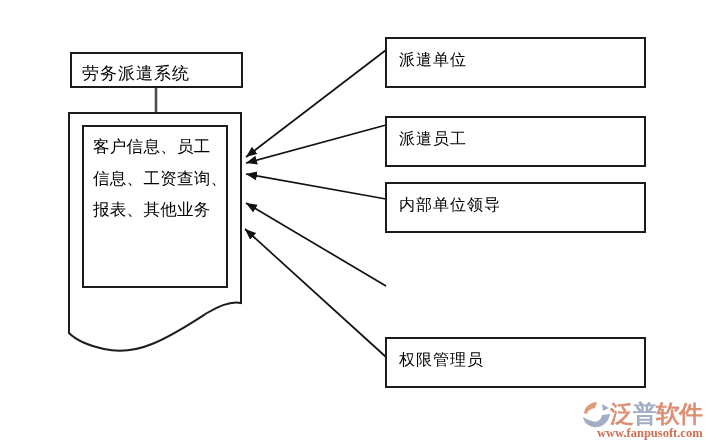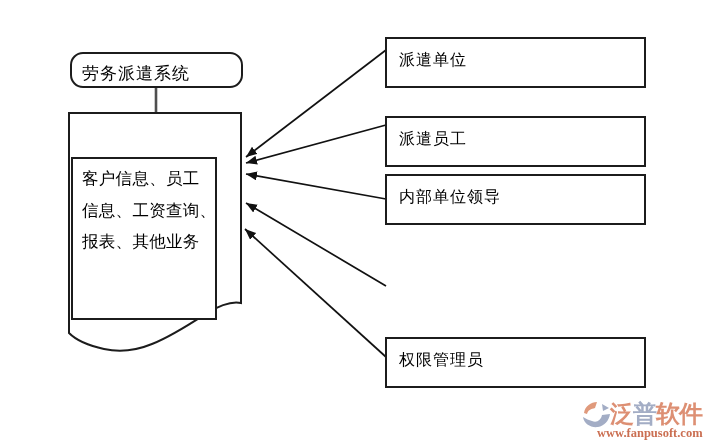--- a/index.html
+++ b/index.html
@@ -7,35 +7,35 @@
     position:relative;width:714px;height:446px;background:#fff;
     font-family:"Liberation Serif","DejaVu Serif",serif;overflow:hidden;
   }
   svg.underlay{position:absolute;left:0;top:0;z-index:1;}
   .box{
     position:absolute;box-sizing:border-box;background:#fff;
     border:2px solid #1c1c1c;color:#000;z-index:2;
   }
   .system-box{
     left:70px;top:52px;width:173px;height:36px;
-    font-size:17px;padding:8px 0 0 10px;letter-spacing:1px;border-radius:13px;
+    font-size:17px;padding:8px 0 0 10px;letter-spacing:1px;
   }
   .actor-box{
     left:385px;width:261px;height:51px;
     font-size:16px;padding:11px 0 0 12px;letter-spacing:1px;
   }
   .actor-1{top:37px;}
   .actor-2{top:116px;}
-  .actor-3{top:174px;}
+  .actor-3{top:182px;}
   .actor-4{top:263px;}
   .actor-5{top:337px;}
   .doc-inner{
-    left:71px;top:125px;width:146px;height:163px;
+    left:82px;top:125px;width:146px;height:163px;
     font-size:16.5px;line-height:31.6px;padding:4px 0 0 9px;
-    letter-spacing:0.3px;z-index:3;margin-top:32px;
+    letter-spacing:0.3px;z-index:3;
   }
   .doc-line{white-space:nowrap;}
   .brand{position:absolute;left:580px;top:398px;z-index:2;}
   .brand-icon{position:absolute;left:2px;top:3px;}
   .brand-name{
     position:absolute;left:30px;top:0;width:180px;
     font-family:"Liberation Sans","DejaVu Sans",sans-serif;
     font-weight:bold;font-size:24px;letter-spacing:-1px;white-space:nowrap;
   }
   .brand-url{

